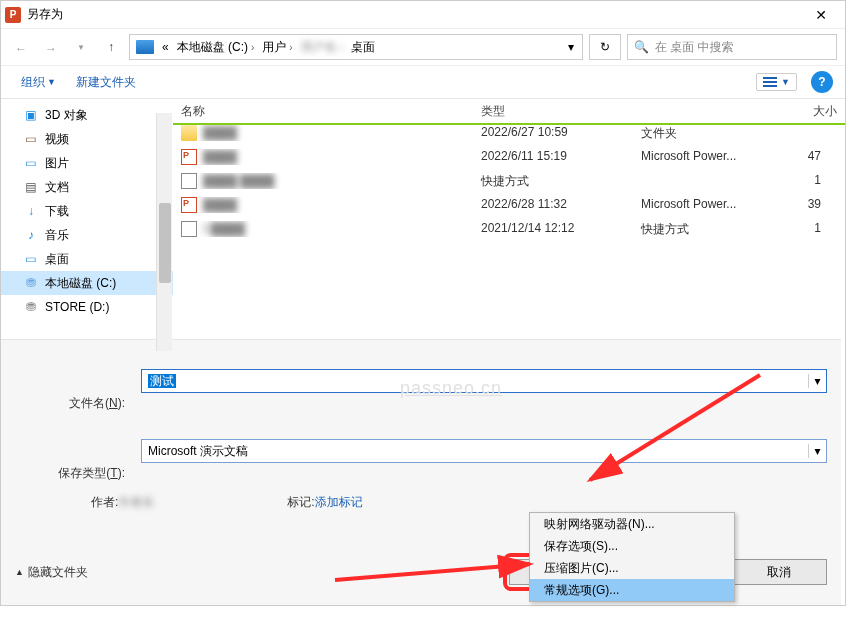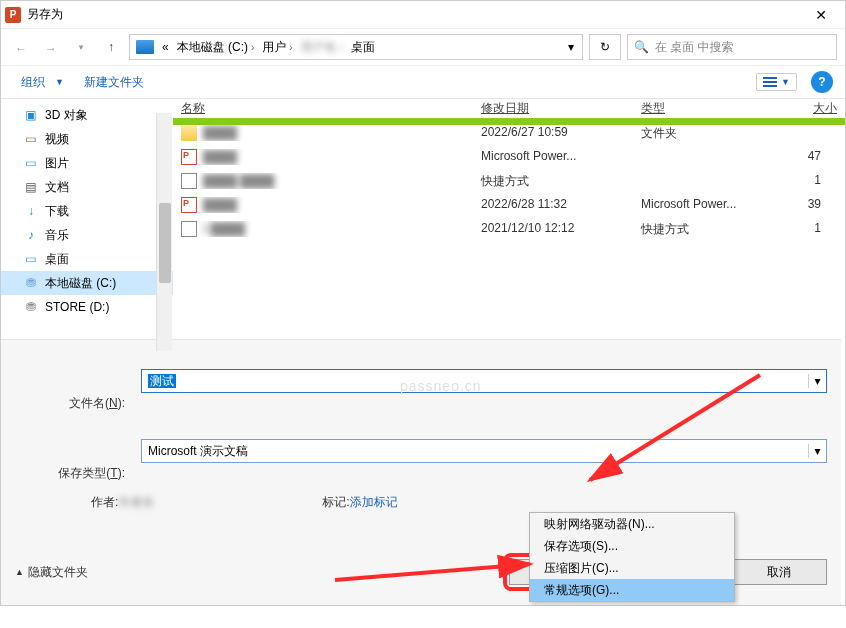--- a/index.html
+++ b/index.html
@@ -16,33 +16,33 @@
 .pathbox { flex: 1; height: 26px; border: 1px solid #ccc; display: flex; align-items: center; padding: 0 2px; }
 .pathbox .diskicon { width: 18px; height: 14px; background: linear-gradient(#4aa0e8,#1a6fc0); margin: 0 4px; border-radius: 1px; }
 .pathbox .seg { padding: 0 4px; display: flex; align-items: center; gap: 3px; white-space: nowrap; }
 .pathbox .chev { color: #666; font-size: 10px; }
 .pathbox .blur { filter: blur(3px); color: #888; }
 .pathbox .spacer { flex: 1; }
 .pathbox .dropbtn { width: 18px; text-align: center; cursor: pointer; }
 .refreshbtn { width: 32px; height: 26px; border: 1px solid #ccc; display: flex; align-items: center; justify-content: center; cursor: pointer; }
 .searchbox { width: 210px; height: 26px; border: 1px solid #ccc; display: flex; align-items: center; padding: 0 6px; color: #888; gap: 6px; }
 .toolbar { display: flex; align-items: center; height: 34px; padding: 0 12px; border-top: 1px solid #eee; border-bottom: 1px solid #e5e5e5; gap: 4px; }
-.toolbar .item { padding: 4px 8px; color: #1a5fb4; cursor: pointer; display: flex; align-items: center; gap: 10px; }
+.toolbar .item { padding: 4px 8px; color: #1a5fb4; cursor: pointer; display: flex; align-items: center; gap: 2px; }
 .toolbar .spacer { flex: 1; }
 .toolbar .viewbtn { padding: 2px 6px; border: 1px solid #ccc; border-radius: 2px; cursor: pointer; display: flex; align-items: center; gap: 4px; color: #1a5fb4; }
 .toolbar .helpbtn { width: 22px; height: 22px; border-radius: 50%; background: #1a8ae2; color: #fff; font-weight: bold; display: flex; align-items: center; justify-content: center; margin-left: 10px; cursor: pointer; }
 .body { display: flex; height: 240px; }
 .sidebar { width: 172px; overflow: auto; padding: 4px 0; }
 .sbitem { display: flex; align-items: center; height: 24px; padding-left: 22px; gap: 6px; cursor: pointer; white-space: nowrap; }
 .sbitem.selected { background: #cce8ff; }
 .sbitem .sbicon { width: 16px; height: 16px; display: flex; align-items: center; justify-content: center; font-size: 12px; }
 .sbscroll { position: absolute; left: 155px; top: 112px; width: 16px; height: 238px; background: #f0f0f0; border-left: 1px solid #e0e0e0; }
 .sbscroll .thumb { position: absolute; top: 90px; left: 2px; width: 12px; height: 80px; background: #c2c2c2; border-radius: 2px; }
 .filepane { flex: 1; display: flex; flex-direction: column; overflow: hidden; }
-.filehdr { display: flex; height: 26px; align-items: center; border-bottom: 7px solid #84cc16; color: #444; text-decoration: underline; }
+.filehdr { display: flex; height: 26px; align-items: center; border-bottom: 2px solid #84cc16; color: #444; }
 .filehdr > div { padding: 0 8px; }
 .col-name { width: 300px; }
 .col-date { width: 160px; }
 .col-type { width: 140px; }
 .col-size { flex: 1; text-align: right; padding-right: 24px; }
 .filelist { flex: 1; }
 .filerow { display: flex; height: 24px; align-items: flex-start; }
 .filerow > div { padding: 0 8px; overflow: hidden; white-space: nowrap; }
 .filerow .nm { width: 300px; display: flex; align-items: center; gap: 6px; }
 .filerow .nm .ficon { width: 16px; height: 16px; flex: none; }
@@ -60,31 +60,31 @@
 .fieldrow .lbl u { text-decoration: underline; }
 .fieldrow .ctrl { flex: 1; padding-left: 8px; }
 .combo { height: 24px; border: 1px solid #7a9fd4; display: flex; align-items: center; background: #fff; }
 .combo.filename { border: 1px solid #2a6fc9; }
 .combo .val { flex: 1; padding: 0 6px; }
 .combo .val .sel { background: #0078d7; color: #fff; padding: 0 2px; }
 .combo .dd { width: 18px; text-align: center; border-left: 1px solid #ccc; cursor: pointer; }
 .metarow { display: flex; align-items: center; padding-left: 76px; gap: 0; color: #333; margin-top: 12px; }
 .metarow .au { color: #333; }
 .metarow .auval { filter: blur(3px); color: #888; width: 90px; }
-.metarow .taglbl { margin-left: 114px; }
+.metarow .taglbl { margin-left: 79px; }
 .metarow .tagval { color: #1a5fb4; cursor: text; }
 .btnrow { display: flex; align-items: center; margin-top: 42px; gap: 12px; }
 .btnrow .hide { cursor: pointer; display: flex; align-items: center; gap: 4px; color: #333; }
 .btnrow .spacer { flex: 1; }
 .btn { width: 96px; height: 26px; border: 1px solid #999; background: #e9e9e9; display: flex; align-items: center; justify-content: center; cursor: pointer; gap: 4px; }
 .toolsbox { border: 4px solid #ff2a2a; border-radius: 8px; padding: 2px 2px; }
 .dropdown { position: absolute; left: 529px; top: 512px; width: 206px; background: #f4f4f4; border: 1px solid #b5b5b5; box-shadow: 2px 2px 4px rgba(0,0,0,.2); }
 .dropdown .mitem { height: 22px; display: flex; align-items: center; padding: 0 14px; cursor: pointer; white-space: nowrap; }
 .dropdown .mitem.hover { background: #91c9f7; }
-.watermark { position: absolute; left: 400px; top: 378px; color: #e0e0e0; font-size: 14px; letter-spacing: 1px; pointer-events: none; }
+.watermark { position: absolute; left: 400px; top: 378px; color: #e0e0e0; font-size: 18px; letter-spacing: 1px; pointer-events: none; text-decoration: underline; }
 svg.arrow { position: absolute; pointer-events: none; }
 </style>
 </head>
 <body>
 
 <div class="dialog">
 
   <div class="titlebar">
     <div class="appicon">P</div>
     <div class="titlebar-title">另存为</div>
@@ -180,39 +180,39 @@
           <span>本地磁盘 (C:)</span>
         </div>
         <div class="sbitem">
           <span class="sbicon" style="color:#888">⛃</span>
           <span>STORE (D:)</span>
         </div>
       </div>
     <div class="filepane">
       <div class="filehdr">
         <div class="col-name">名称</div>
-        <div class="col-date">修改日期</div>
         <div class="col-type">类型</div>
         <div class="col-size">大小</div>
       </div>
       <div class="filelist" id="filelist">
           <div class="filerow">
             <div class="nm">
               <div class="ficon folder"></div>
               <span class="txt">████</span>
             </div>
             <div class="dt">2022/6/27 10:59</div>
             <div class="tp">文件夹</div>
             <div class="sz"></div>
           </div>
           <div class="filerow">
             <div class="nm">
               <div class="ficon ppt"></div>
               <span class="txt">████</span>
             </div>
+            <div class="dt">2022/6/11 15:19</div>
             <div class="tp">Microsoft Power...</div>
             <div class="sz">47</div>
           </div>
           <div class="filerow">
             <div class="nm">
               <div class="ficon lnk"></div>
               <span class="txt">████ ████</span>
             </div>
             <div class="tp">快捷方式</div>
             <div class="sz">1</div>
@@ -224,21 +224,21 @@
             </div>
             <div class="dt">2022/6/28 11:32</div>
             <div class="tp">Microsoft Power...</div>
             <div class="sz">39</div>
           </div>
           <div class="filerow">
             <div class="nm">
               <div class="ficon lnk"></div>
               <span class="txt">E████</span>
             </div>
-            <div class="dt">2021/12/10 12:12</div>
+            <div class="dt">2021/12/14 12:12</div>
             <div class="tp">快捷方式</div>
             <div class="sz">1</div>
           </div>
         </div>
     </div>
   </div>
   <div class="sbscroll">
       <div class="thumb"></div>
     </div>
 

